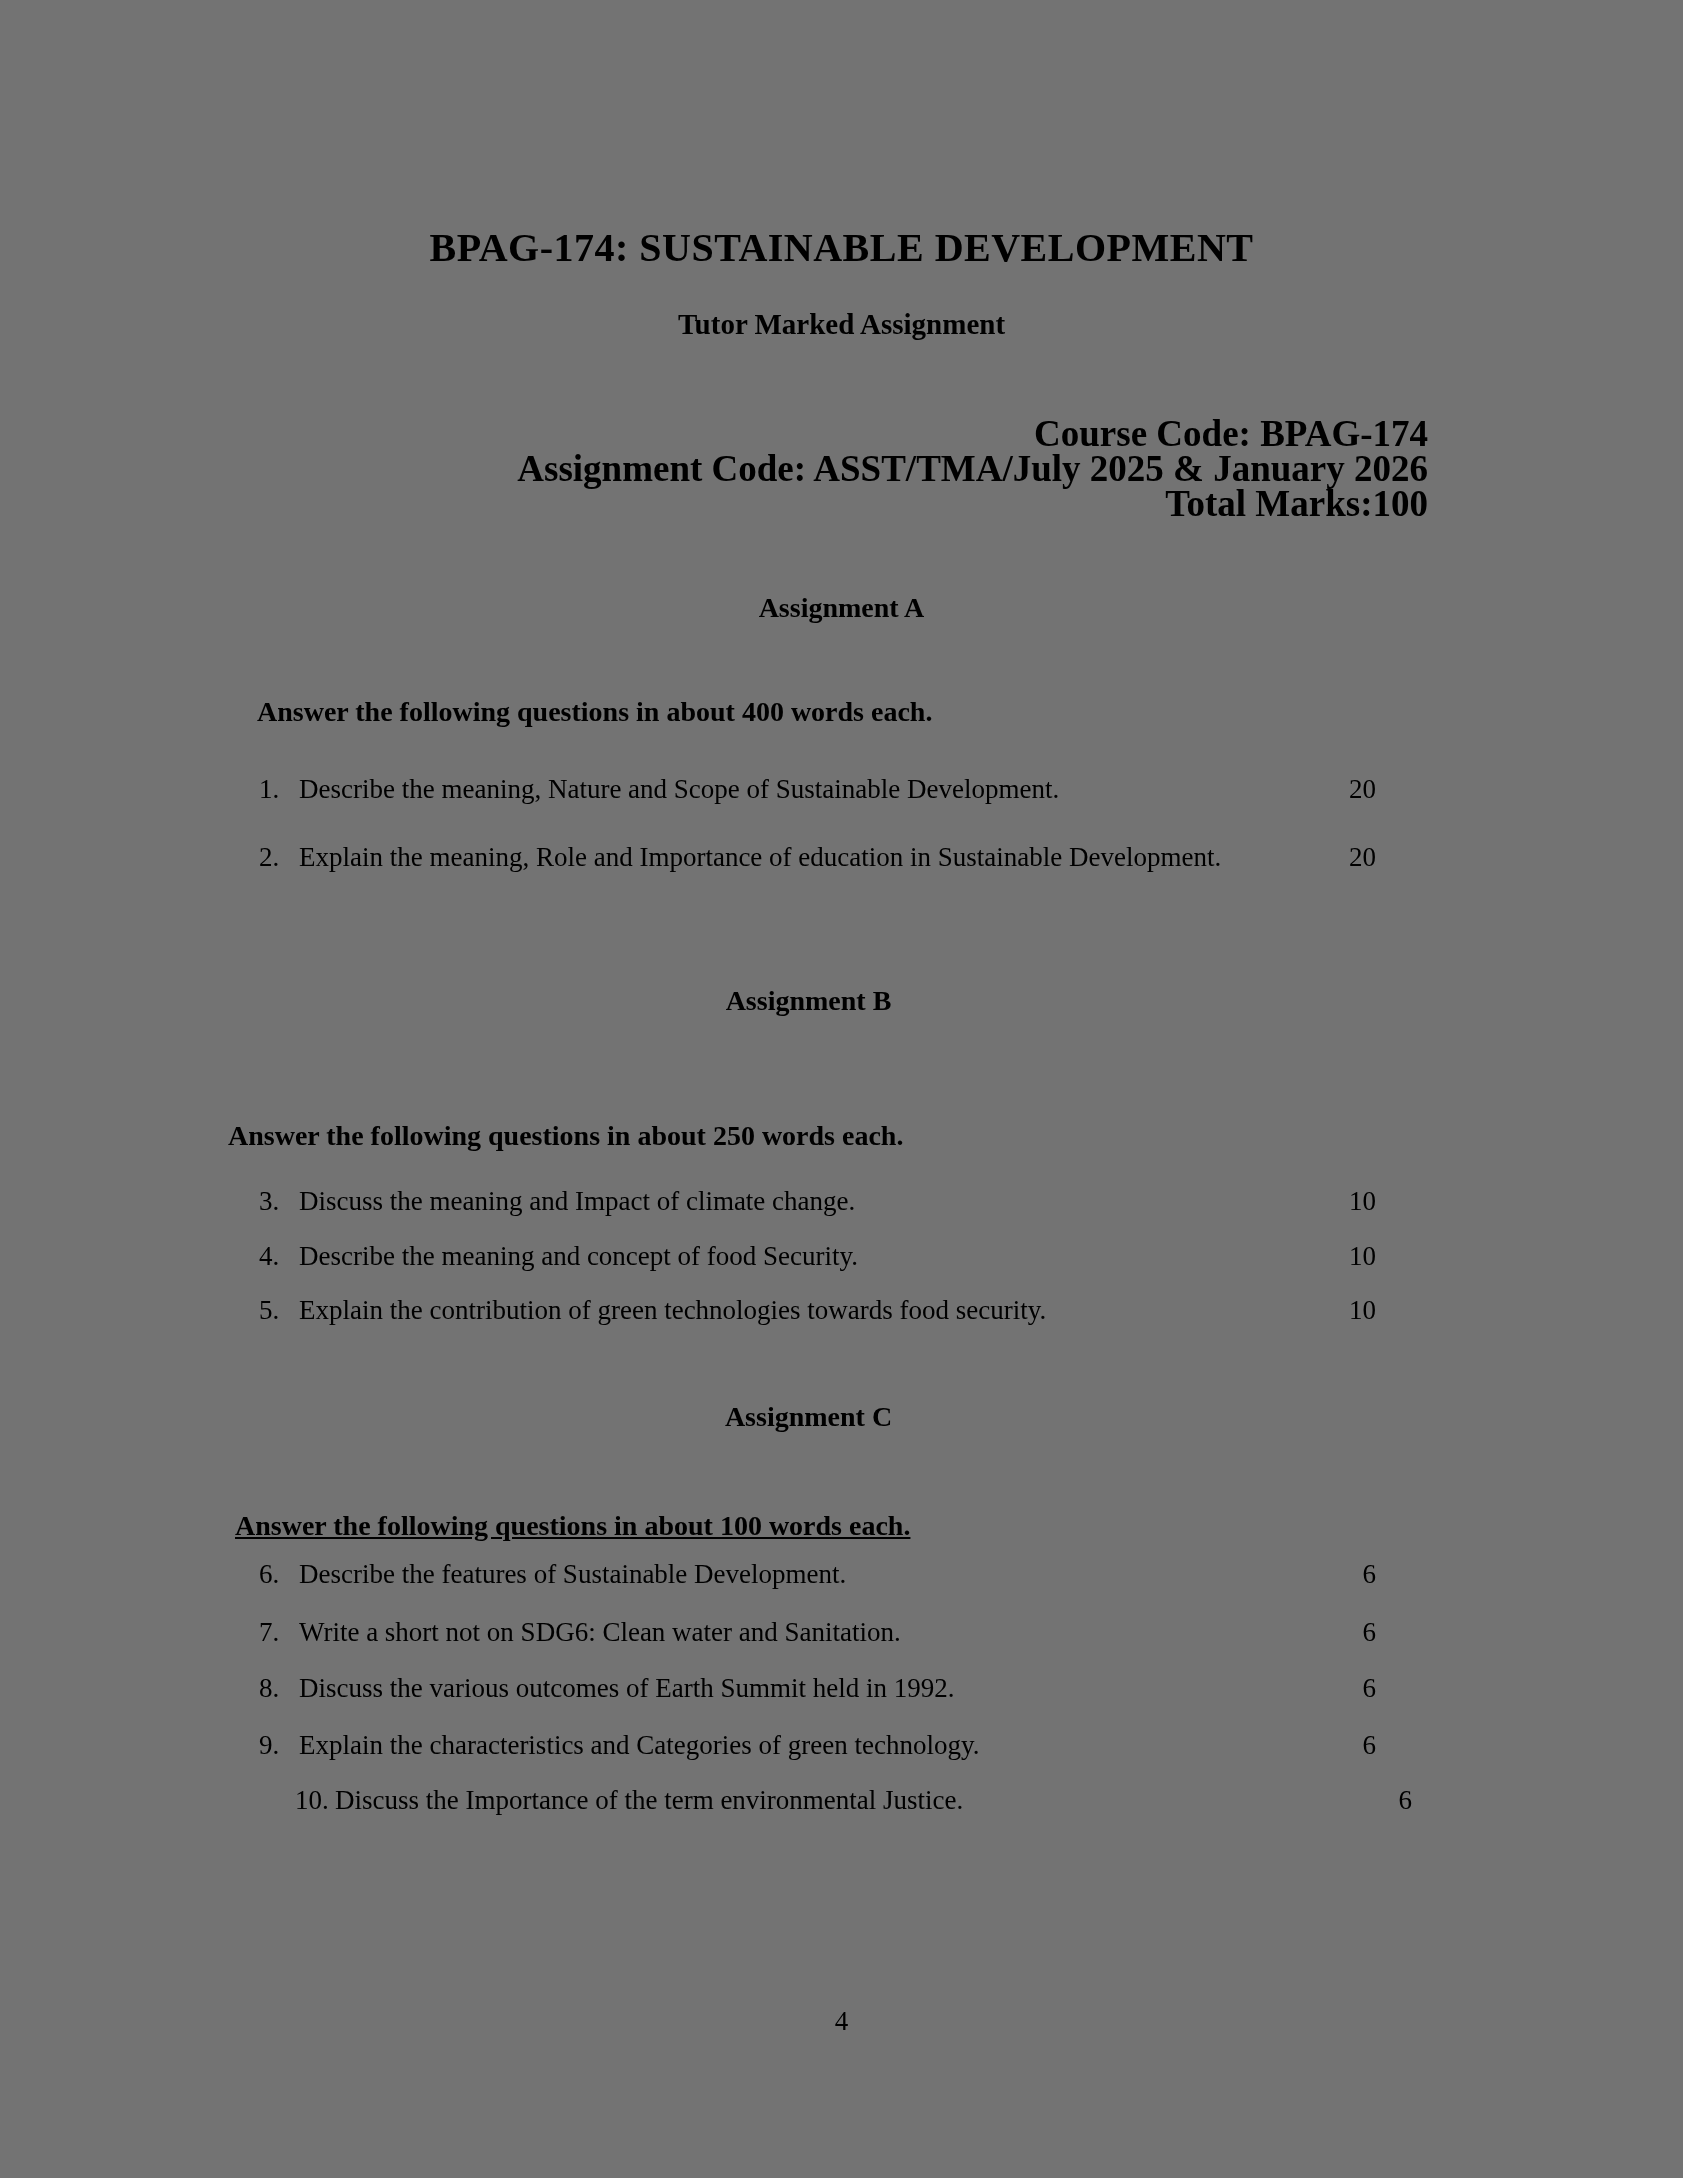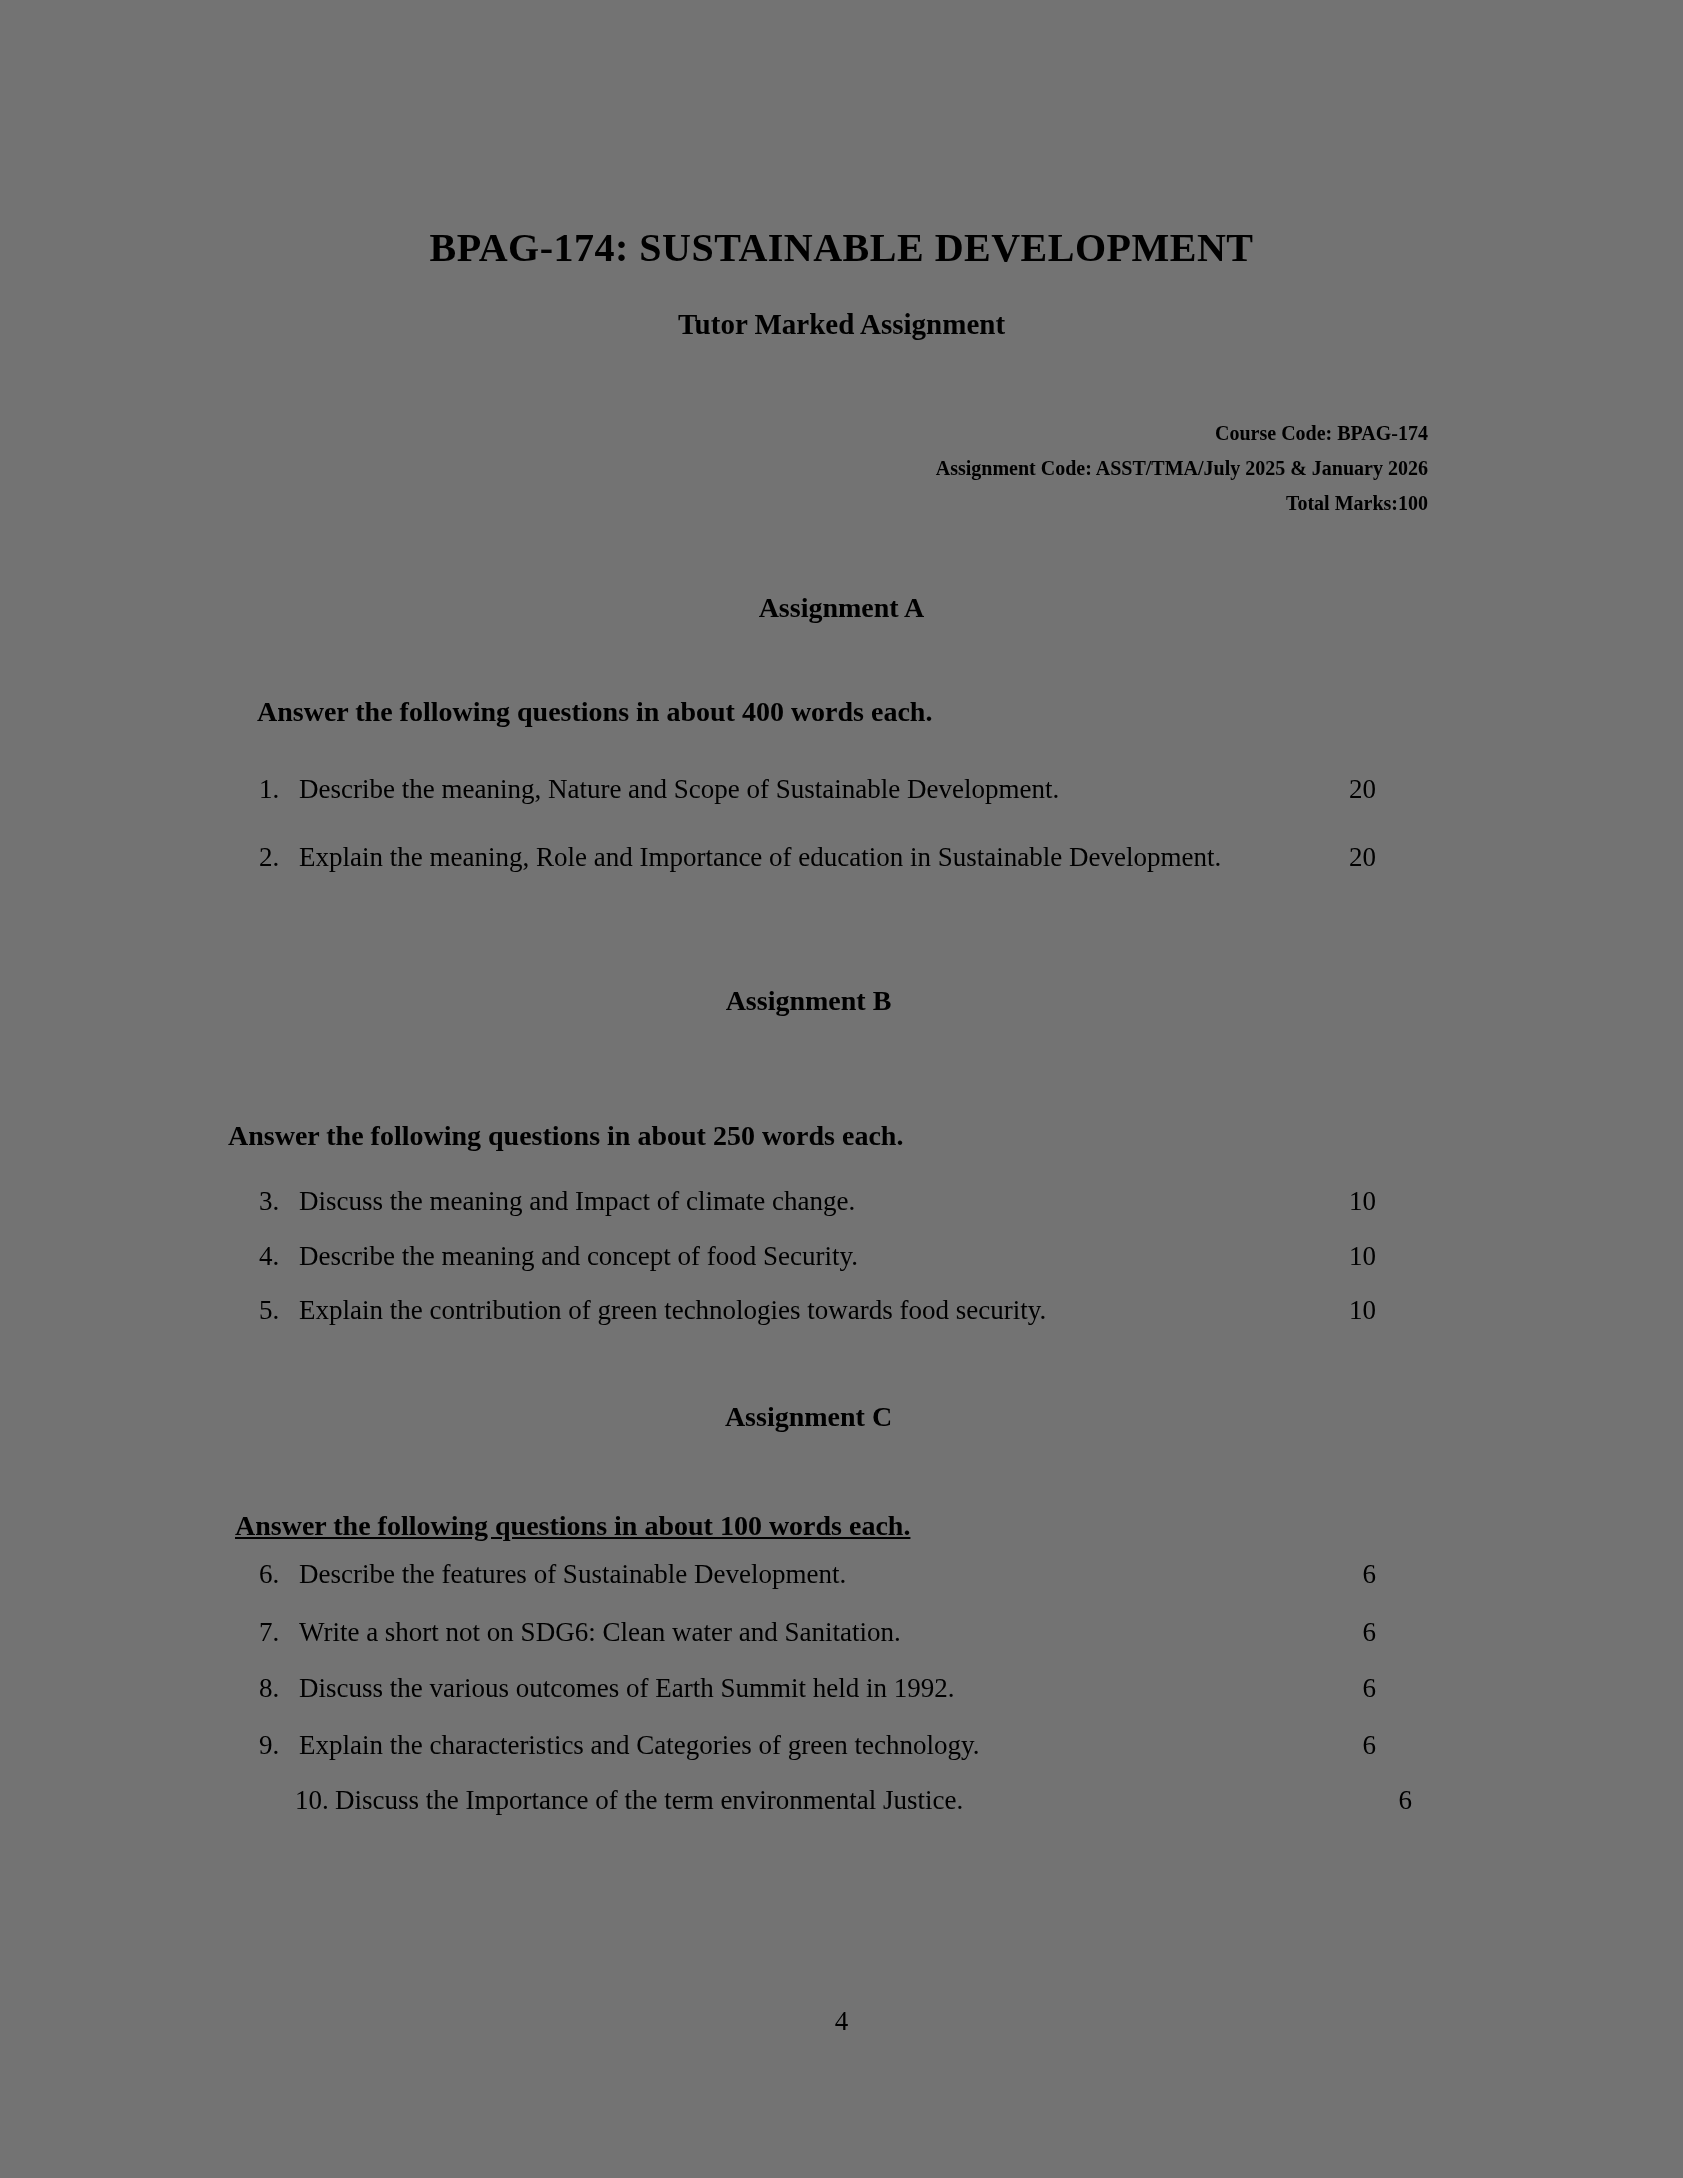--- a/index.html
+++ b/index.html
@@ -33,21 +33,21 @@
     right: 0;
     text-align: center;
     font-size: 29px;
     font-weight: bold;
   }
   .meta-block {
     position: absolute;
     top: 416px;
     right: 255px;
     text-align: right;
-    font-size: 20px;
+    font-size: 37px;
     font-weight: bold;
     line-height: 35px;
   }
   .section-heading {
     position: absolute;
     left: 0;
     right: 0;
     text-align: center;
     font-size: 28px;
     font-weight: bold;

